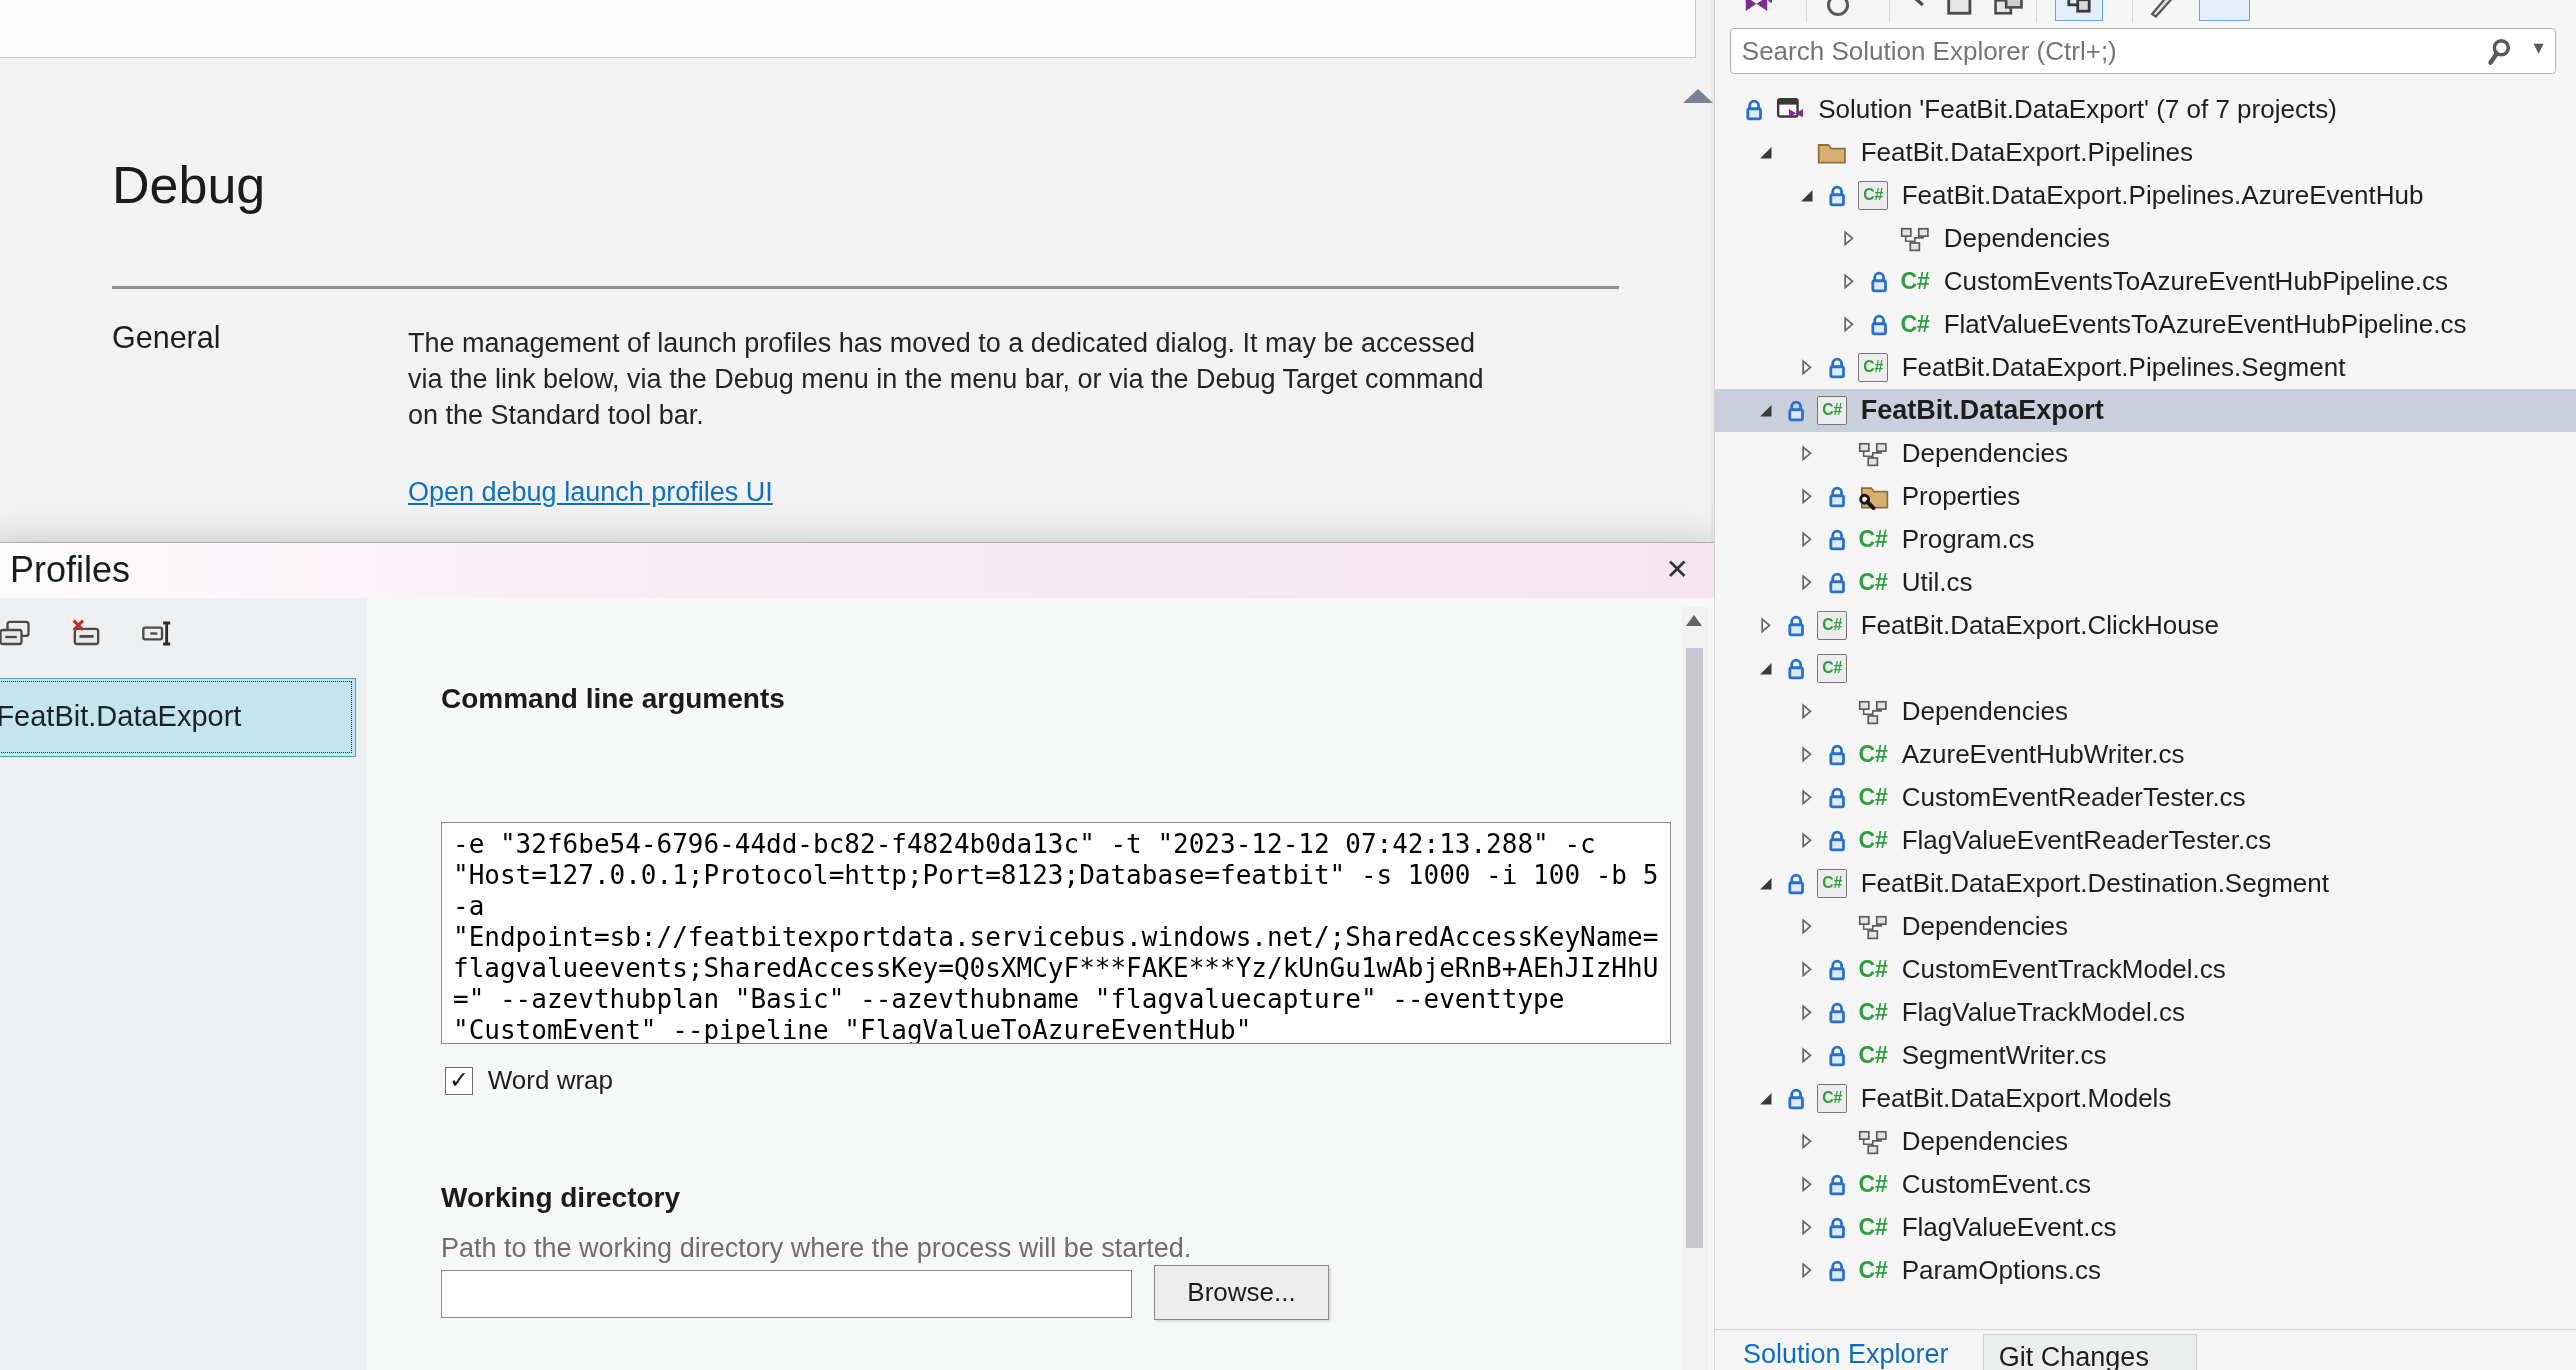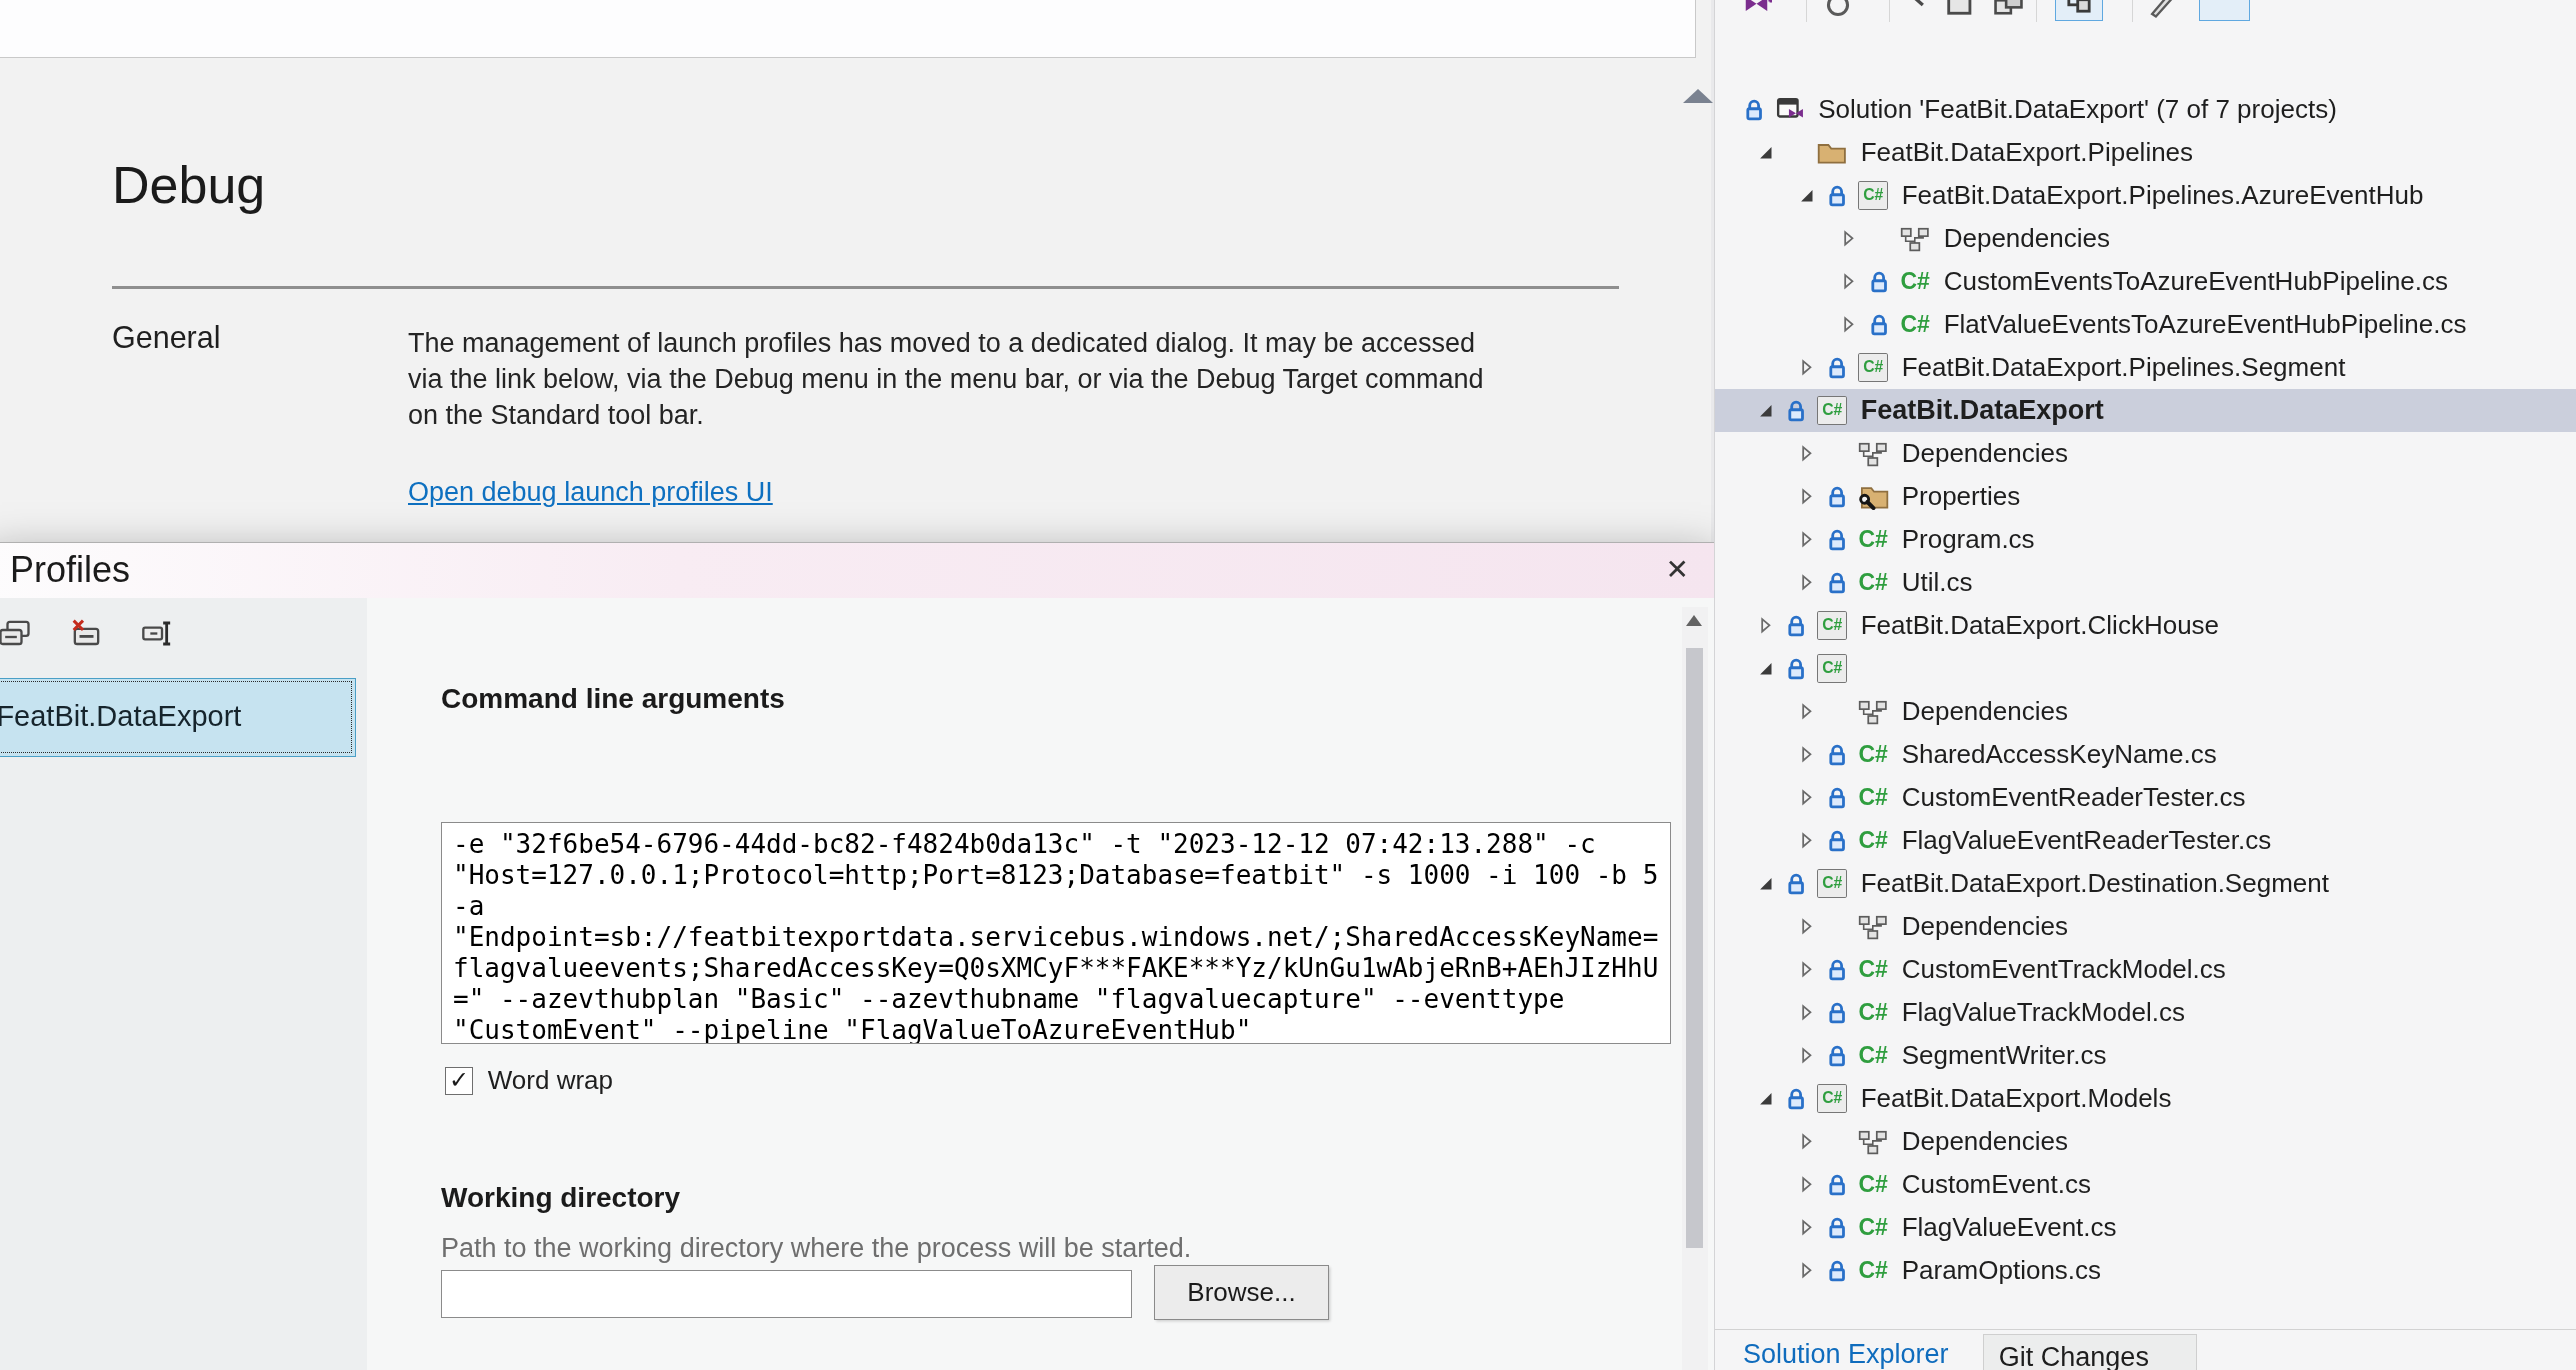--- a/index.html
+++ b/index.html
@@ -193,20 +193,30 @@
       <span class="se-tool boxed" style="left: 484px;">
         <svg width="31" height="28" viewBox="0 0 26 22">
           <path d="M4 8 h18" stroke="#2b2b2b" stroke-width="3"></path>
         </svg>
       </span>
       <span class="se-sep" style="left: 91px;"></span>
       <span class="se-sep" style="left: 174px;"></span>
       <span class="se-sep" style="left: 321px;"></span>
       <span class="se-sep" style="left: 417px;"></span>
     </div>
+  <div id="se-search">
+    <input placeholder="Search Solution Explorer (Ctrl+;)" style="">
+    <span class="mag">
+      <svg width="28" height="29.6" viewBox="0 0 20 22">
+          <circle cx="11" cy="8" r="5.2" fill="none" stroke="#5a5a5a" stroke-width="2.6"></circle>
+          <path d="M7.5 12.5 L3 19" stroke="#5a5a5a" stroke-width="3.4" stroke-linecap="round"></path>
+        </svg>
+    </span>
+    <span class="caret">▾</span>
+  </div>
   <div id="se-tree">
       <div class="t-row" style="padding-left: 28px;">
         <span class="t-lock">
           <svg width="20.3" height="24" viewBox="0 0 16 18">
             <path d="M4.5 8 V5.5 a3.5 3.5 0 0 1 7 0 V8" fill="none" stroke="#2970c8" stroke-width="2.2"></path>
             <rect x="3" y="8" width="10" height="8" rx="1.2" fill="#ddeafc" stroke="#2970c8" stroke-width="2.2"></rect>
           </svg>
         </span>
         <span class="t-icon">
           <svg width="28" height="26" viewBox="0 0 26 24">
@@ -476,21 +486,21 @@
         </span>
         <span class="t-lock">
           <svg width="20.3" height="24" viewBox="0 0 16 18">
             <path d="M4.5 8 V5.5 a3.5 3.5 0 0 1 7 0 V8" fill="none" stroke="#2970c8" stroke-width="2.2"></path>
             <rect x="3" y="8" width="10" height="8" rx="1.2" fill="#ddeafc" stroke="#2970c8" stroke-width="2.2"></rect>
           </svg>
         </span>
         <span class="t-icon">
           <span class="cs-glyph">C#</span>
         </span>
-        <span class="t-label">SharedAccessKeyName.cs</span>
+        <span class="t-label">AzureEventHubWriter.cs</span>
       </div>
       <div class="t-row" style="padding-left: 82px;">
         <span class="t-arrow">
           <svg width="16.6" height="16.6" viewBox="0 0 16 16">
             <polygon points="5,2 12,8 5,14" fill="none" stroke="#6a6a6a" stroke-width="1.7"></polygon>
           </svg>
         </span>
         <span class="t-lock">
           <svg width="20.3" height="24" viewBox="0 0 16 18">
             <path d="M4.5 8 V5.5 a3.5 3.5 0 0 1 7 0 V8" fill="none" stroke="#2970c8" stroke-width="2.2"></path>

